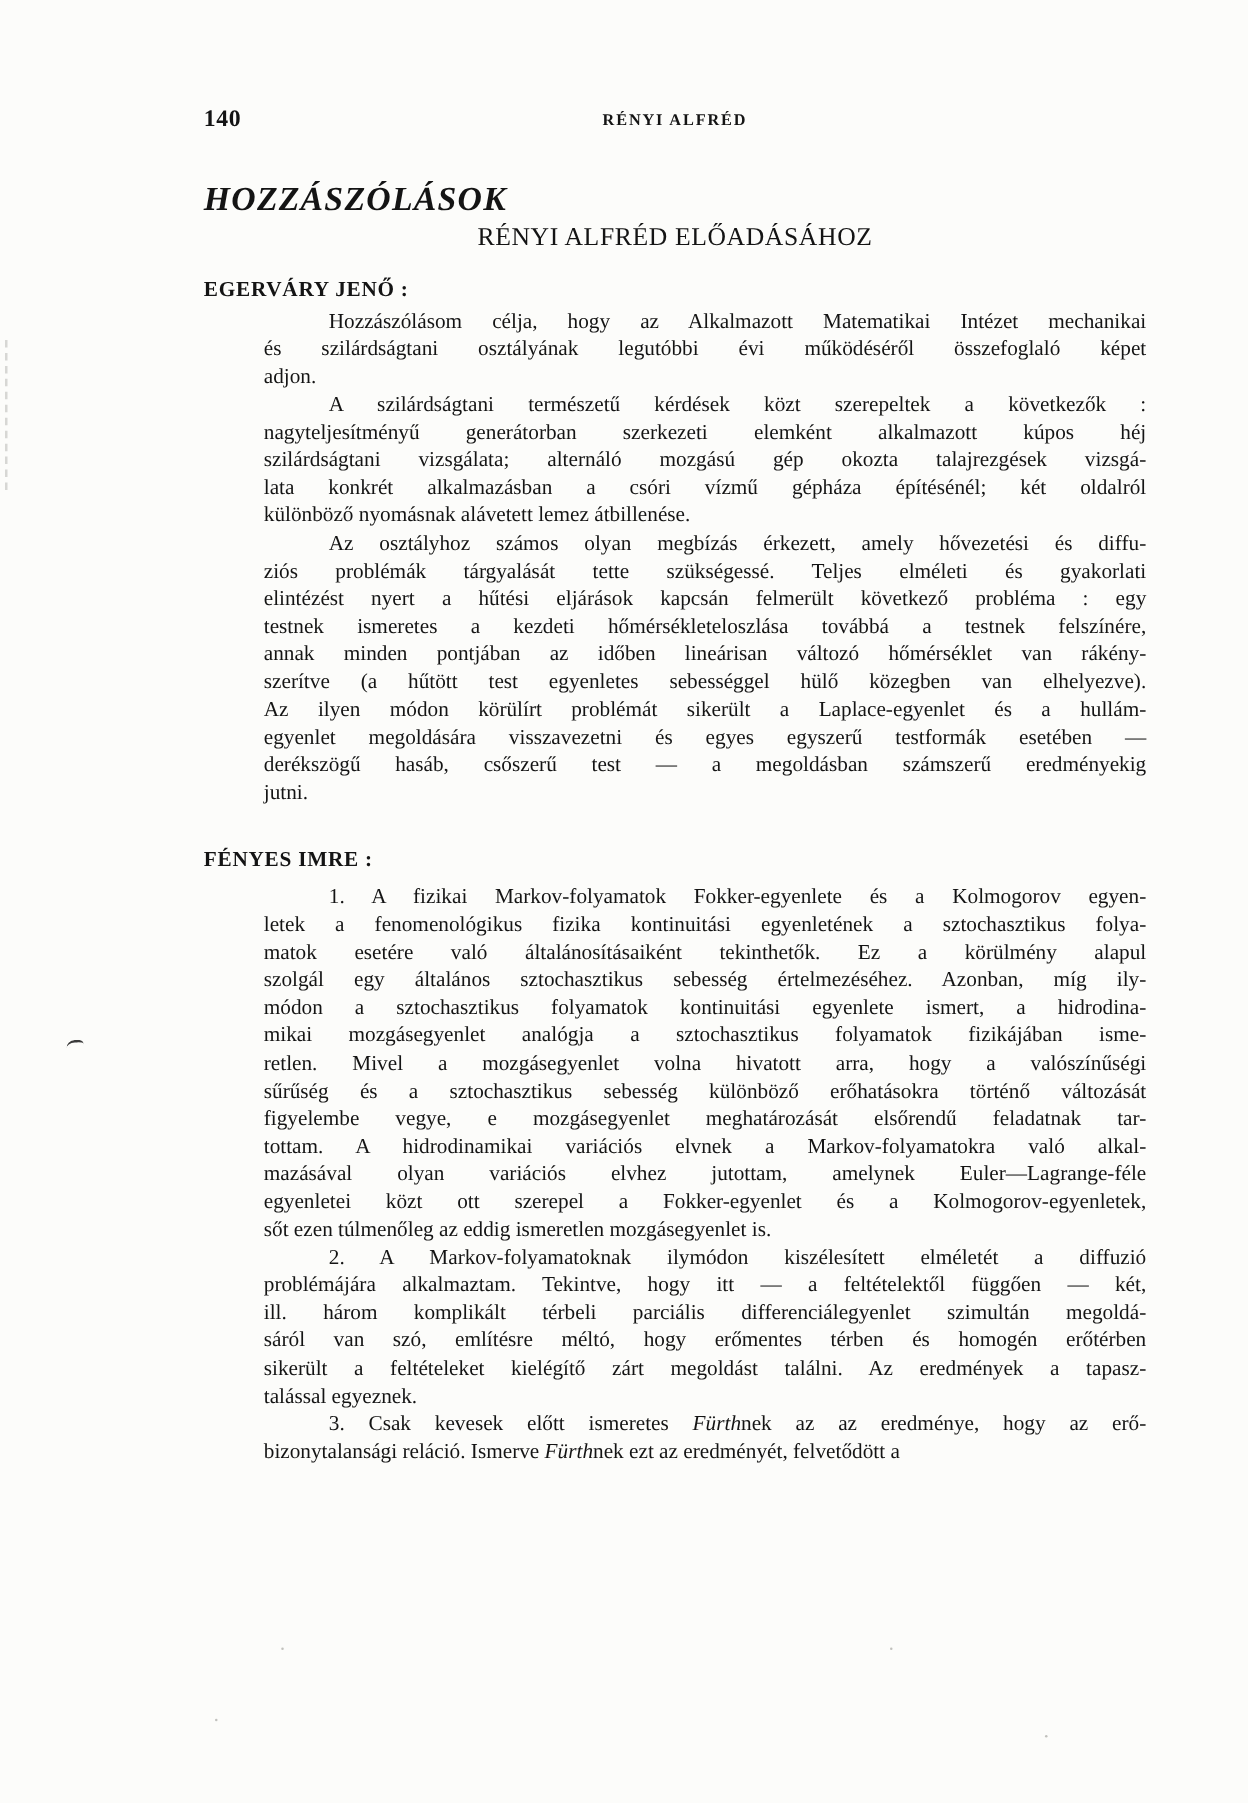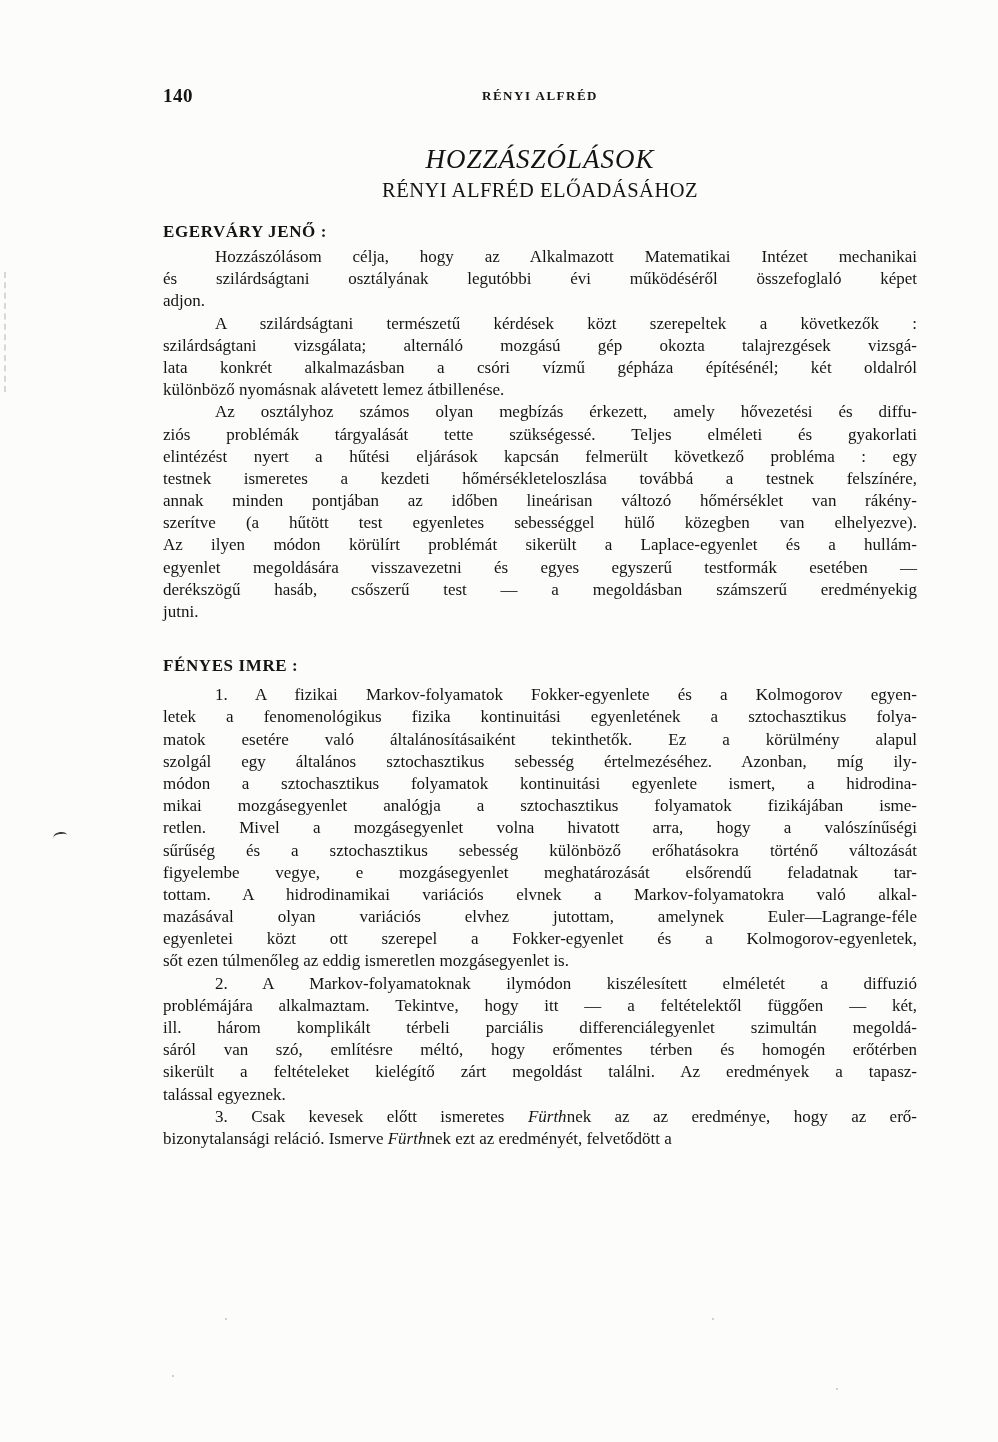--- a/index.html
+++ b/index.html
@@ -41,25 +41,24 @@
   .running-header {
     display: block;
     text-align: center;
     font-size: 13px;
     line-height: 20px;
     letter-spacing: 1.5px;
     font-weight: 600;
   }
   h1.article-title {
     margin: 38px 0 0 0;
-    text-align: center;
     font-size: 27px;
     line-height: 30px;
     font-style: italic;
-    font-weight: 400;
+    font-weight: 700;
     letter-spacing: 1px;
   }
   h2.article-subtitle {
     margin: 3px 0 0 0;
     text-align: center;
     font-size: 20.5px;
     line-height: 26px;
     font-weight: 500;
     letter-spacing: 0.5px;
   }
@@ -78,20 +77,21 @@
     margin: 0;
   }
   .text-line {
     font-size: 17px;
     line-height: 22.2px;
     height: 22.2px;
     white-space: nowrap;
     text-align: justify;
     text-align-last: justify;
     overflow: visible;
+    margin-left: 48px;
   }
   .text-line.first {
     text-indent: 52px;
   }
   .text-line.last {
     text-align-last: left;
   }
   
   .edge-dashes {
     position: absolute;
@@ -139,20 +139,21 @@
     <div id="sections">
         <div class="section">
           <div class="speaker-heading">EGERVÁRY JENŐ :</div>
           <div class="paragraph">
             <div class="text-line first">Hozzászólásom célja, hogy az Alkalmazott Matematikai Intézet mechanikai</div>
             <div class="text-line">és szilárdságtani osztályának legutóbbi évi működéséről összefoglaló képet</div>
             <div class="text-line last">adjon.</div>
           </div>
           <div class="paragraph">
             <div class="text-line first">A szilárdságtani természetű kérdések közt szerepeltek a következők :</div>
+            <div class="text-line">nagyteljesítményű generátorban szerkezeti elemként alkalmazott kúpos héj</div>
             <div class="text-line">szilárdságtani vizsgálata; alternáló mozgású gép okozta talajrezgések vizsgá-</div>
             <div class="text-line">lata konkrét alkalmazásban a csóri vízmű gépháza építésénél; két oldalról</div>
             <div class="text-line last">különböző nyomásnak alávetett lemez átbillenése.</div>
           </div>
           <div class="paragraph">
             <div class="text-line first">Az osztályhoz számos olyan megbízás érkezett, amely hővezetési és diffu-</div>
             <div class="text-line">ziós problémák tárgyalását tette szükségessé. Teljes elméleti és gyakorlati</div>
             <div class="text-line">elintézést nyert a hűtési eljárások kapcsán felmerült következő probléma : egy</div>
             <div class="text-line">testnek ismeretes a kezdeti hőmérsékleteloszlása továbbá a testnek felszínére,</div>
             <div class="text-line">annak minden pontjában az időben lineárisan változó hőmérséklet van rákény-</div>

